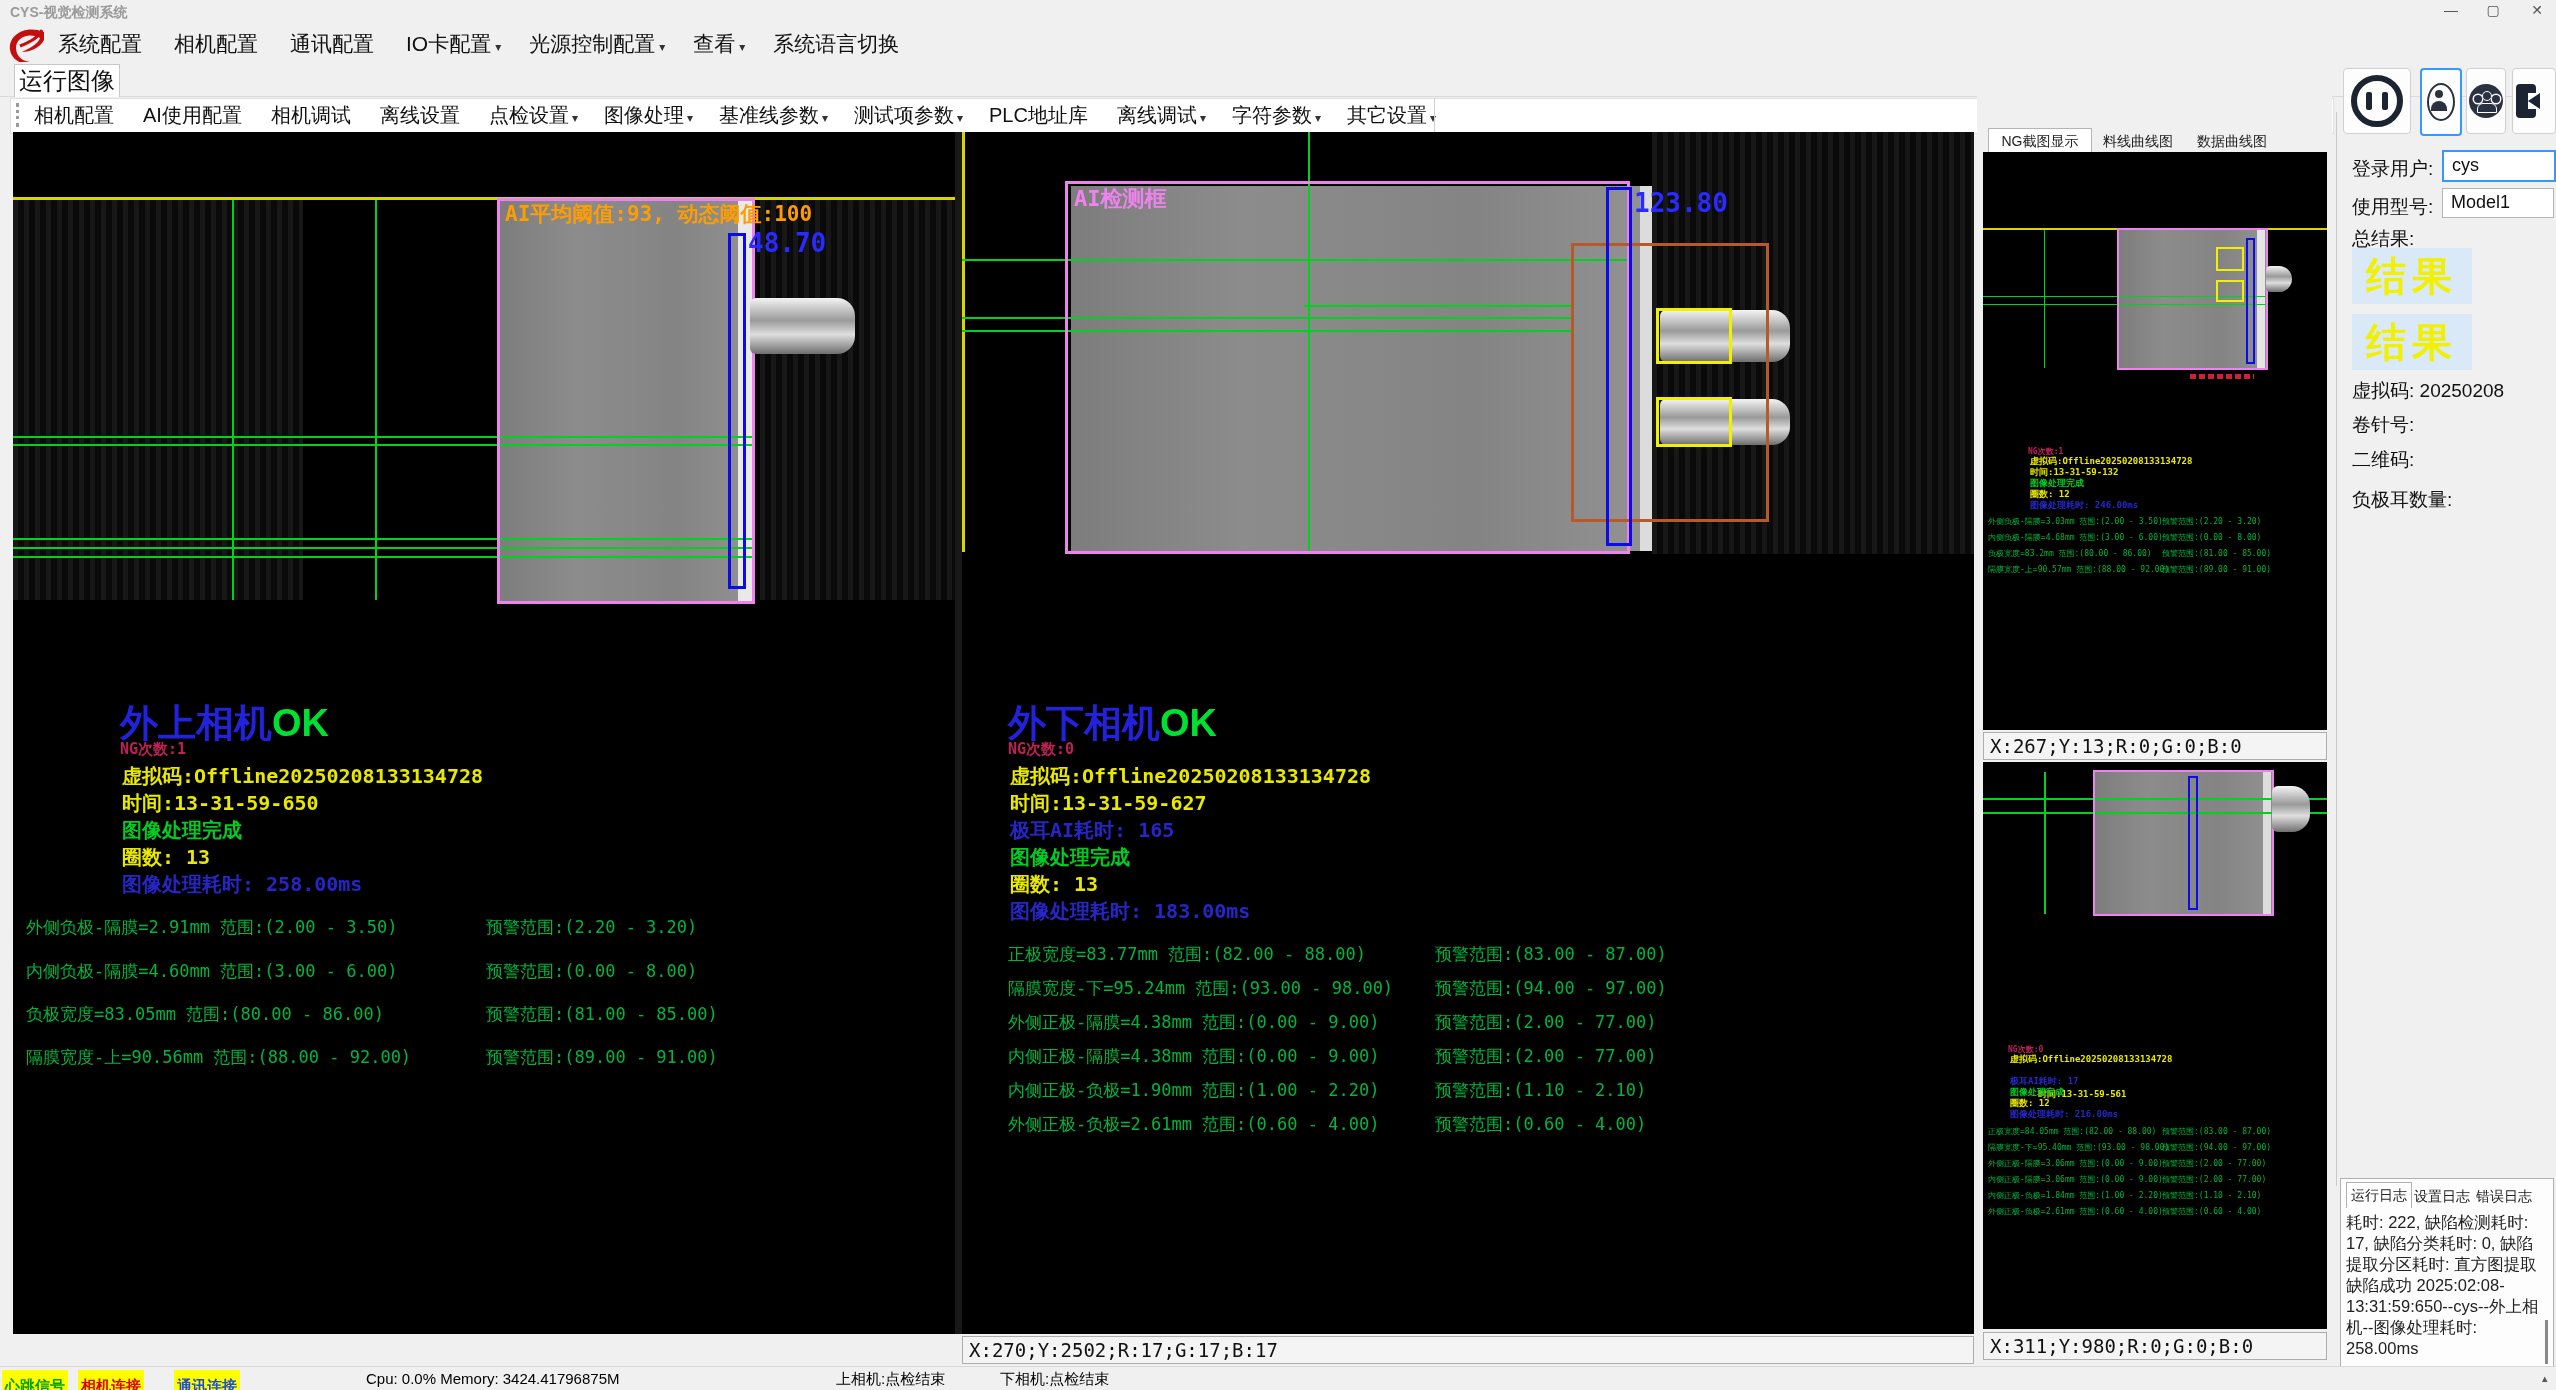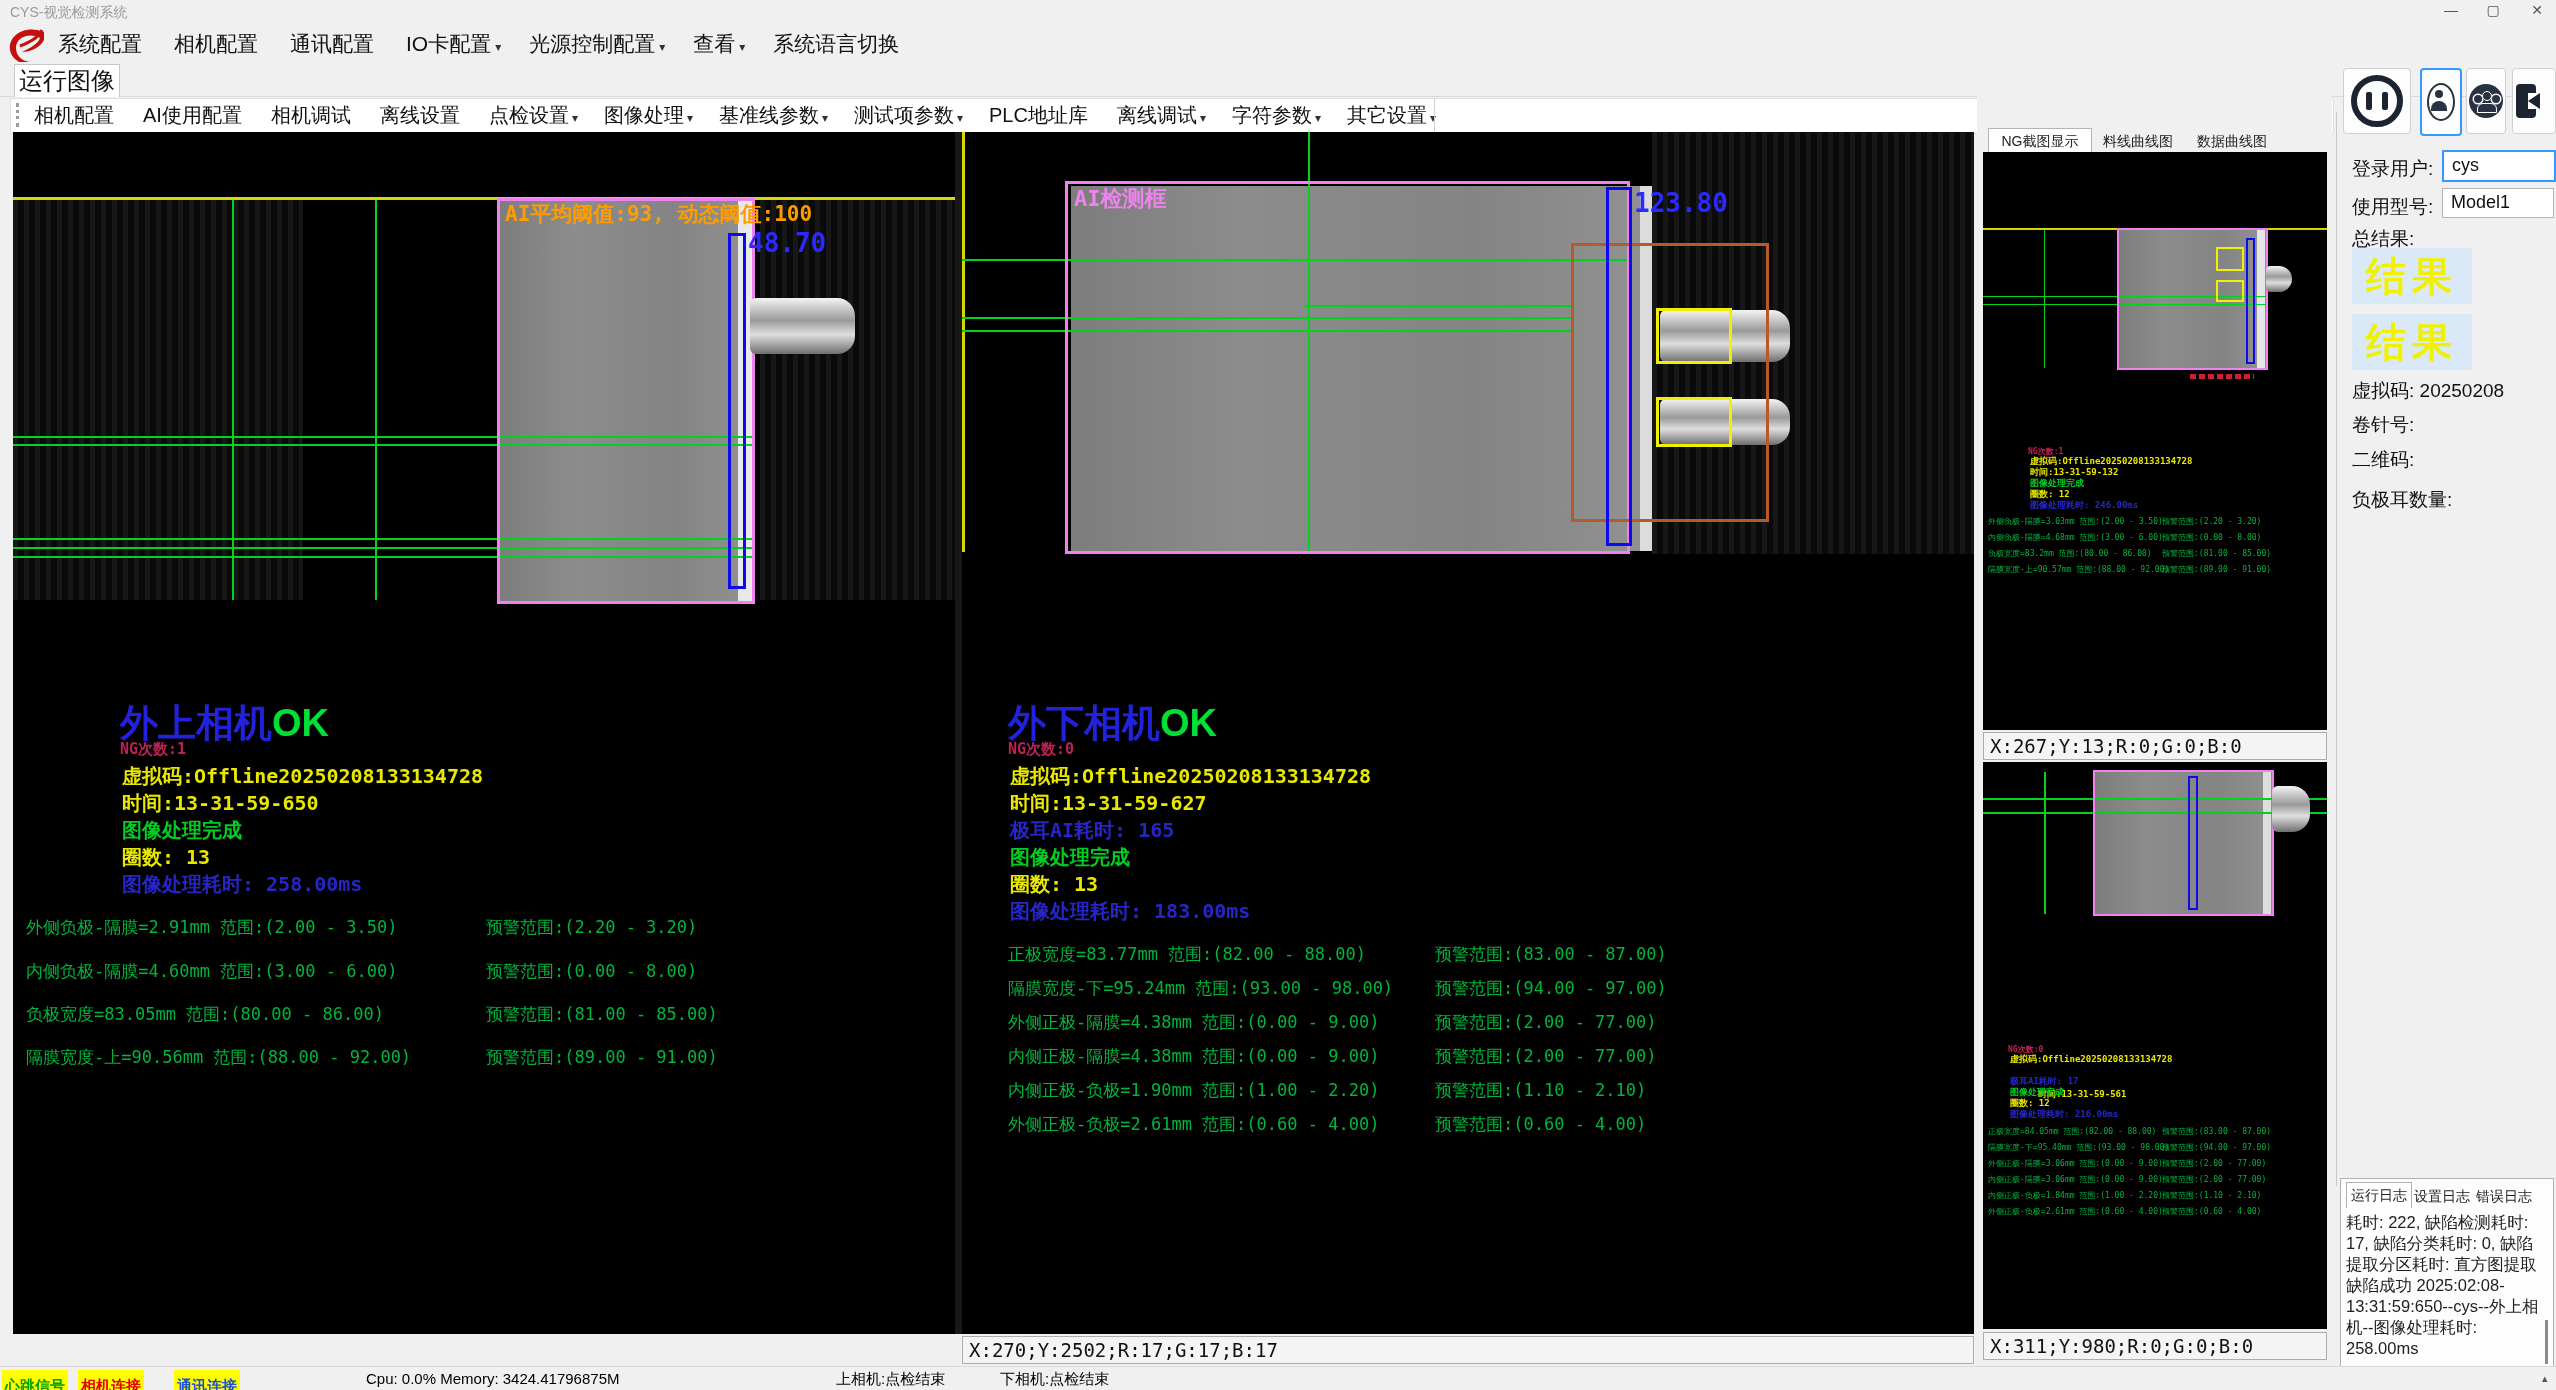--- a/index.html
+++ b/index.html
@@ -1,20 +1,20 @@
 <!DOCTYPE html>
 <html><head>
 <meta charset="utf-8">
 <style>
   html,body{margin:0;padding:0;background:#e8e8e8;font-family:"Liberation Sans",sans-serif;}
   #app{position:relative;width:2556px;height:1390px;background:#f0f0f0;overflow:hidden;}
   .abs{position:absolute;}
   .nw{white-space:nowrap;}
   
-  #titlebar{left:0;top:0;width:2556px;height:24px;background:#f0f0f0;}
+  #titlebar{left:0;top:0;width:2556px;height:24px;background:#f0f0f0;font-weight:bold;}
   #title-text{left:10px;top:4px;font-size:14px;color:#9a9a9a;}
   .winbtn{top:2px;width:30px;height:20px;text-align:center;font-size:14px;color:#555;cursor:default;}
   #menubar{left:58px;top:30px;display:flex;gap:28px;}
   .menu-item{font-size:21px;color:#111;white-space:nowrap;}
   .menu-item .arr{font-size:12px;color:#333;margin-left:4px;}
   #logo{left:4px;top:26px;width:48px;height:42px;}
   #tabrow{left:0;top:62px;width:2556px;height:34px;background:#f0f0f0;border-bottom:1px solid #d9d9d9;}
   #view-tab{left:14px;top:64px;width:104px;height:32px;background:#fff;border:1px solid #c8c8c8;border-bottom:none;font-size:24px;text-align:center;line-height:32px;color:#111;}
   #toolbar{left:10px;top:98px;width:2322px;height:34px;background:#fff;border:1px solid #e0e0e0;}
   #toolbar-grip{left:16px;top:103px;width:4px;height:24px;border-left:3px dotted #9a9a9a;}

